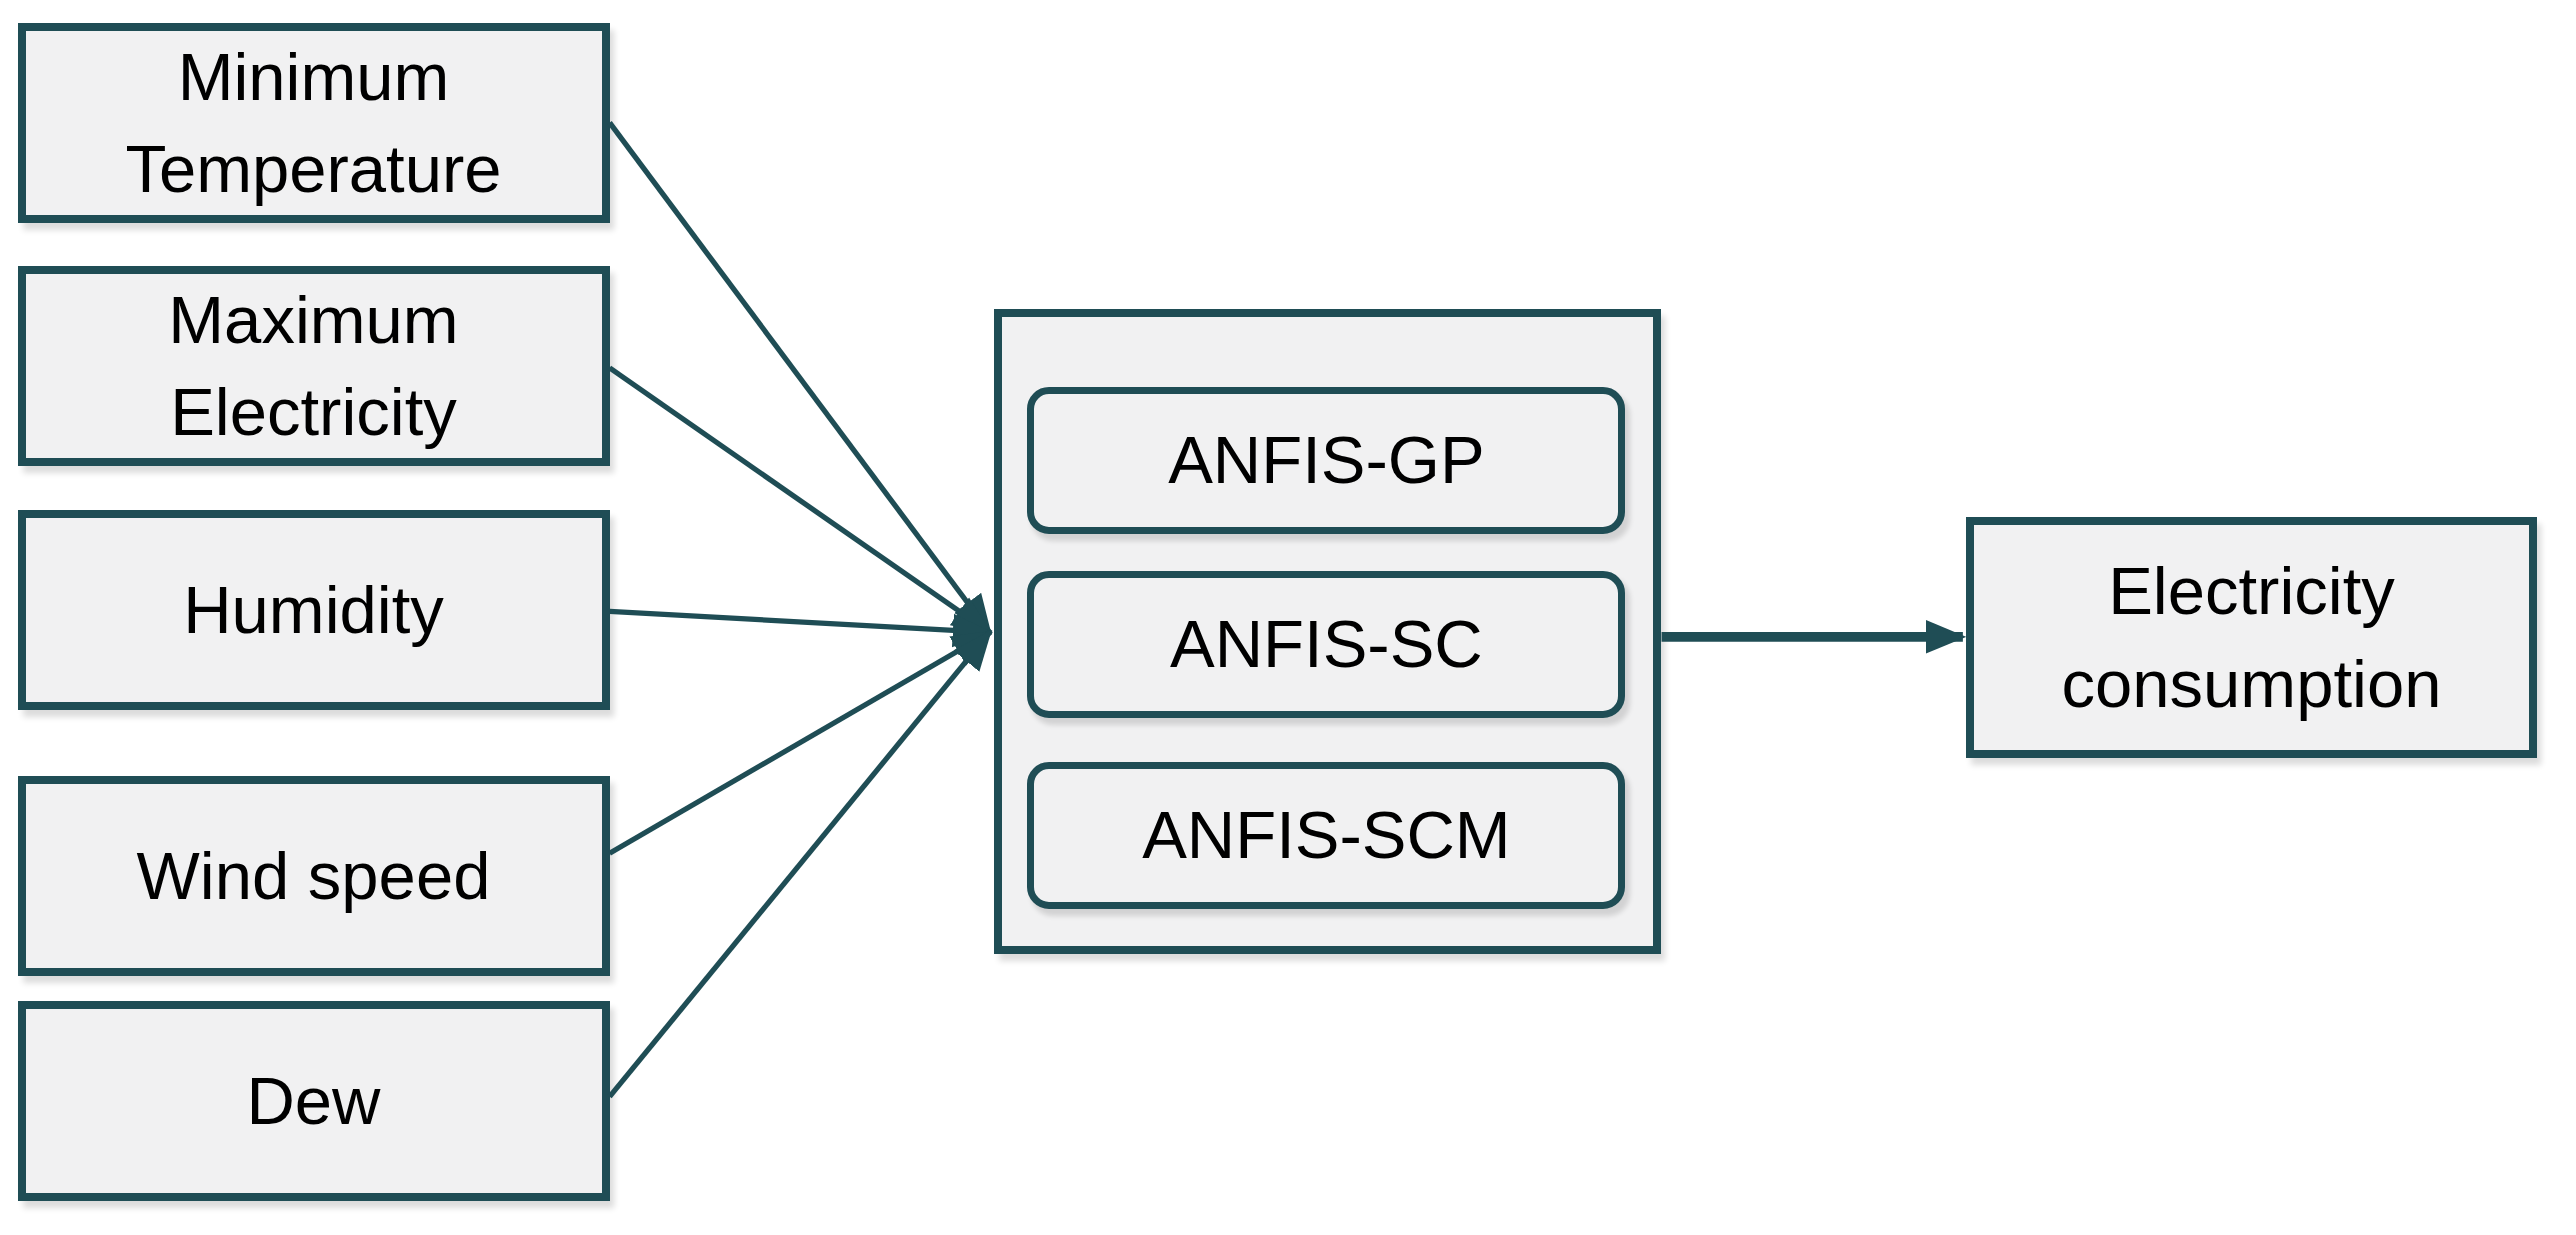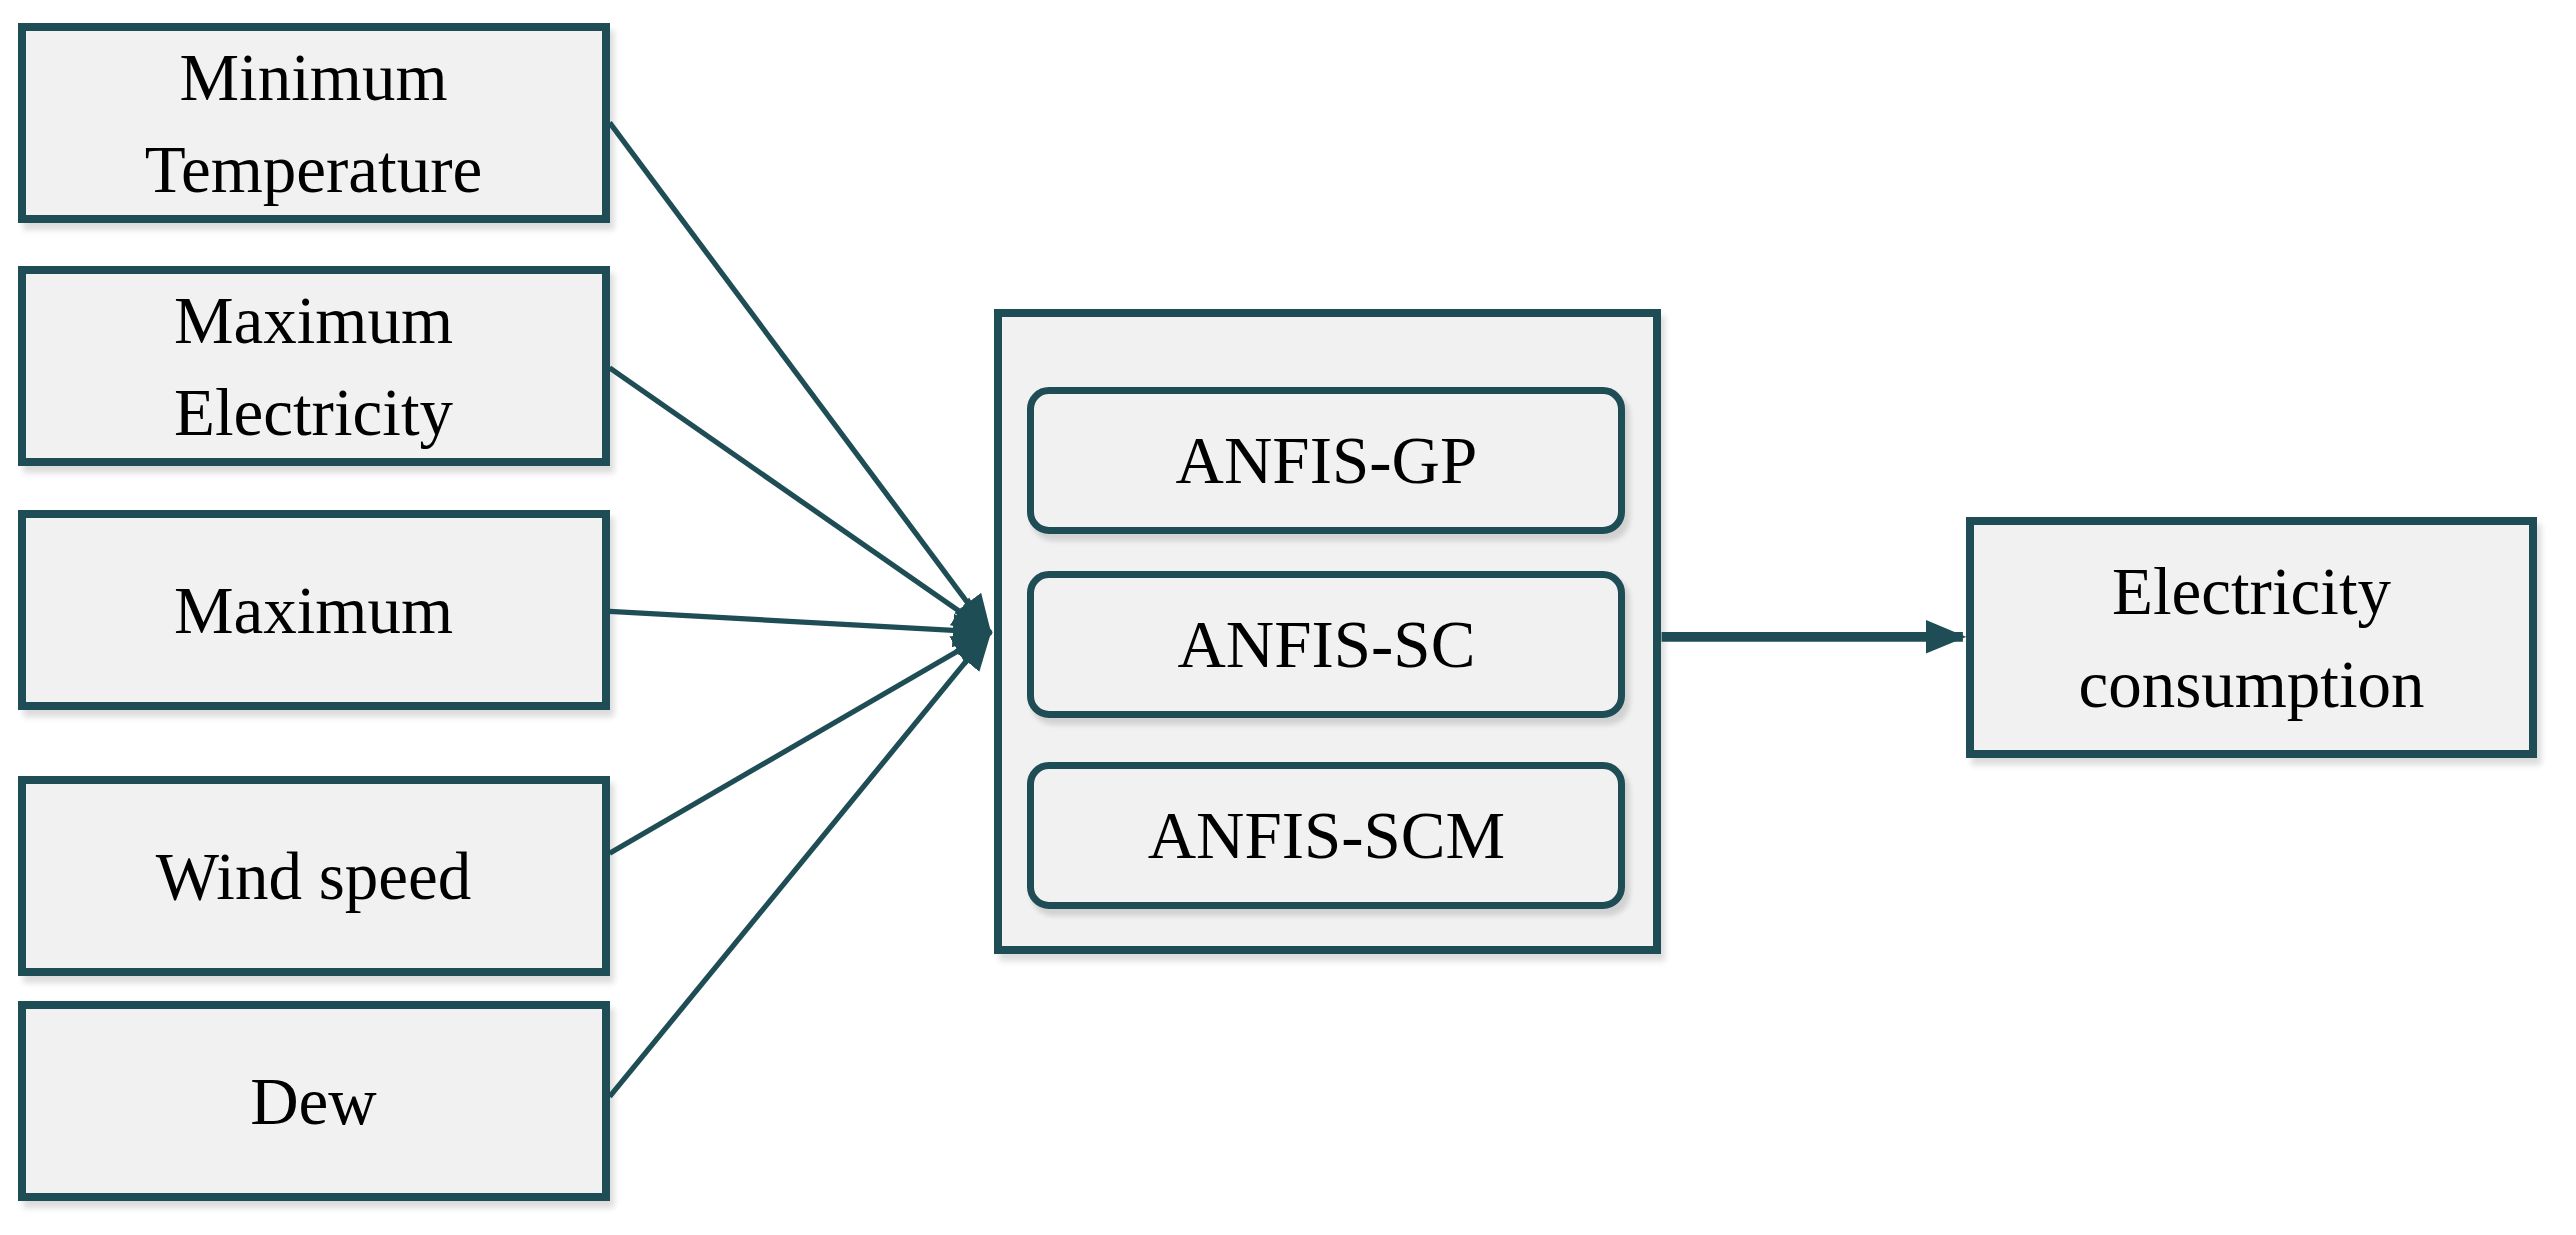--- a/index.html
+++ b/index.html
@@ -21,21 +21,21 @@
     position:absolute;
     background:var(--fill);
     border:8px solid var(--accent);
     display:flex;align-items:center;justify-content:center;
     text-align:center;
     color:var(--text);
     font-size:67px;line-height:1.38;
     box-shadow:5.3px 7px 6.1px rgba(0,0,0,0.14);
     z-index:1;
   }
-  .node .label{display:block;padding:0 36px;font-family:Liberation Serif, serif;}
+  .node .label{display:block;padding:0 36px;}
   
   .input{left:17.5px;width:592px;height:200px;}
   .input.i0{top:23px;}
   .input.i1{top:266px;}
   .input.i2{top:510px;}
   .input.i3{top:732px;margin-top:44px;}
   .input.i4{top:1001px;justify-content:center;}
   
   .models-container{
     left:994px;top:309px;width:667px;height:645px;
@@ -66,21 +66,21 @@
 
 <div class="canvas">
 
   <div class="node input i0">
     <span class="label">Minimum Temperature</span>
   </div>
   <div class="node input i1">
     <span class="label">Maximum Electricity</span>
   </div>
   <div class="node input i2">
-    <span class="label">Maximum</span>
+    <span class="label">Humidity</span>
   </div>
   <div class="node input i3">
     <span class="label">Wind speed</span>
   </div>
   <div class="node input i4">
     <span class="label">Dew</span>
   </div>
 
   <div class="node models-container">
     <div class="node model m0">

